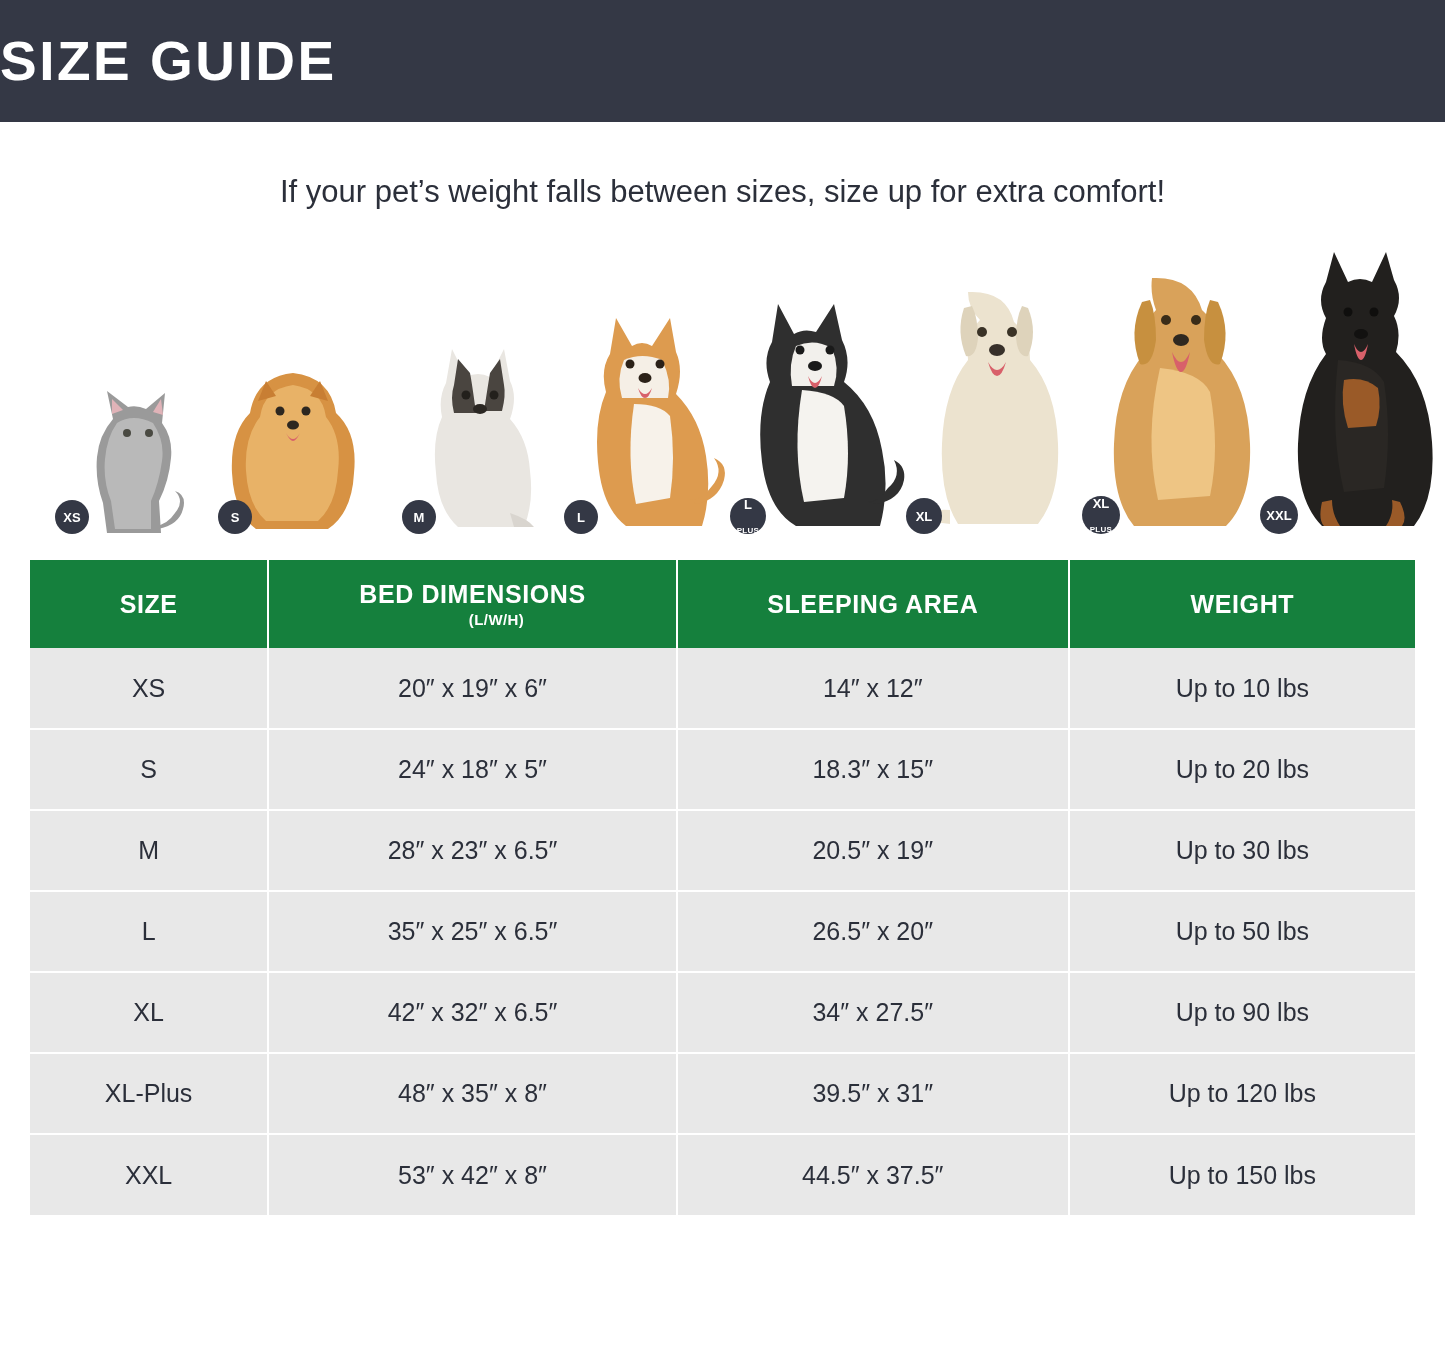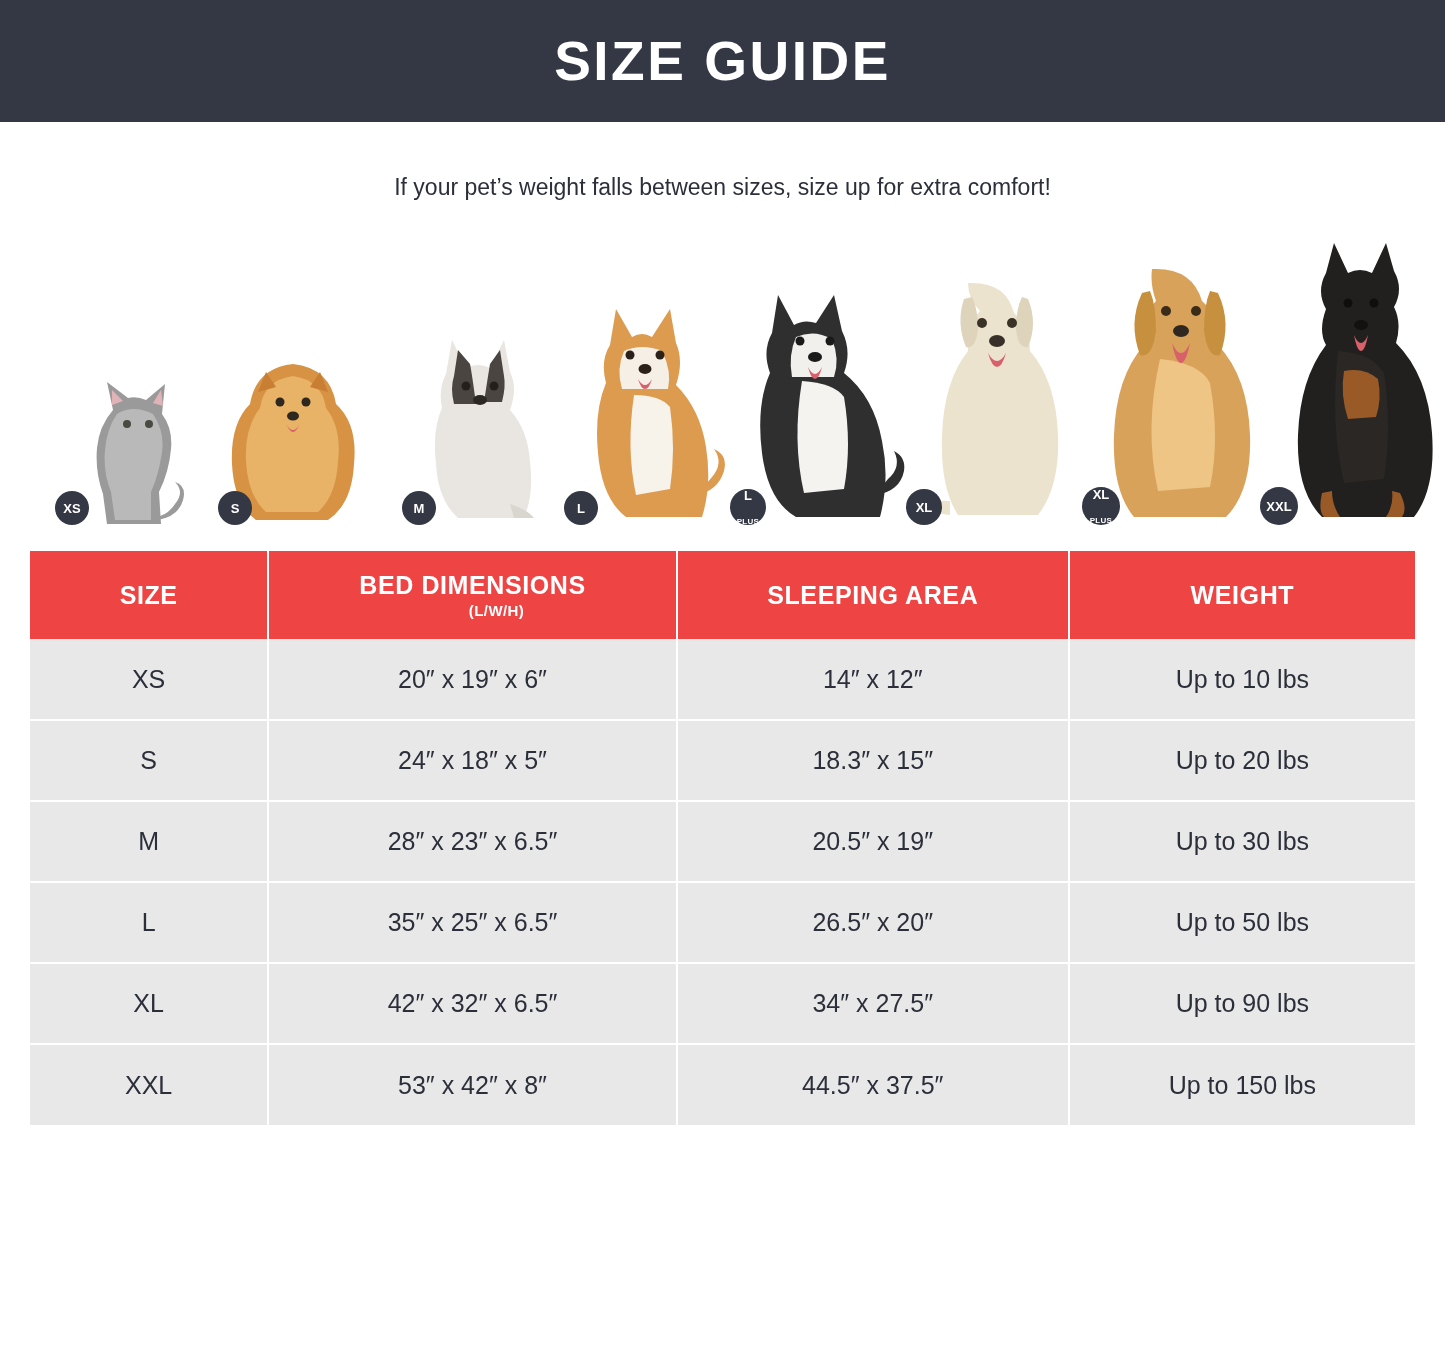--- a/index.html
+++ b/index.html
@@ -17,37 +17,36 @@
     background: #ffffff;
   }
 
   
   .header-bar {
     width: 100%;
     height: 122px;
     background: #343845;
     display: flex;
     align-items: center;
-    justify-content: center;
   }
   .header-title {
     color: #ffffff;
     font-size: 55px;
     font-weight: bold;
     letter-spacing: 2.5px;
   }
 
   
   .subtitle-wrap {
     width: 100%;
     text-align: center;
     margin-top: 52px;
   }
   .subtitle {
-    font-size: 23px;
+    font-size: 31px;
     color: #2b2f3a;
     font-weight: normal;
   }
 
   
   .lineup {
     position: relative;
     width: 1385px;
     margin: 38px auto 0 auto;
     height: 290px;
@@ -80,21 +79,21 @@
   .table-wrap {
     width: 1385px;
     margin: 22px auto 0 auto;
   }
   table.size-table {
     width: 100%;
     border-collapse: collapse;
     table-layout: fixed;
   }
   table.size-table thead th {
-    background: #ef4444;
+    background: #15803d;
     color: #ffffff;
     height: 88px;
     font-size: 25px;
     font-weight: bold;
     letter-spacing: .6px;
     border-right: 2px solid #ffffff;
     vertical-align: middle;
   }
   table.size-table thead th:last-child { border-right: none; }
   .th-sub {
@@ -323,20 +322,26 @@
           <td>26.5″ x 20″</td>
           <td>Up to 50 lbs</td>
         </tr>
         <tr>
           <td>XL</td>
           <td>42″ x 32″ x 6.5″</td>
           <td>34″ x 27.5″</td>
           <td>Up to 90 lbs</td>
         </tr>
         <tr>
+          <td>XL-Plus</td>
+          <td>48″ x 35″ x 8″</td>
+          <td>39.5″ x 31″</td>
+          <td>Up to 120 lbs</td>
+        </tr>
+        <tr>
           <td>XXL</td>
           <td>53″ x 42″ x 8″</td>
           <td>44.5″ x 37.5″</td>
           <td>Up to 150 lbs</td>
         </tr>
       </tbody>
     </table>
   </div>
 
 </div>

